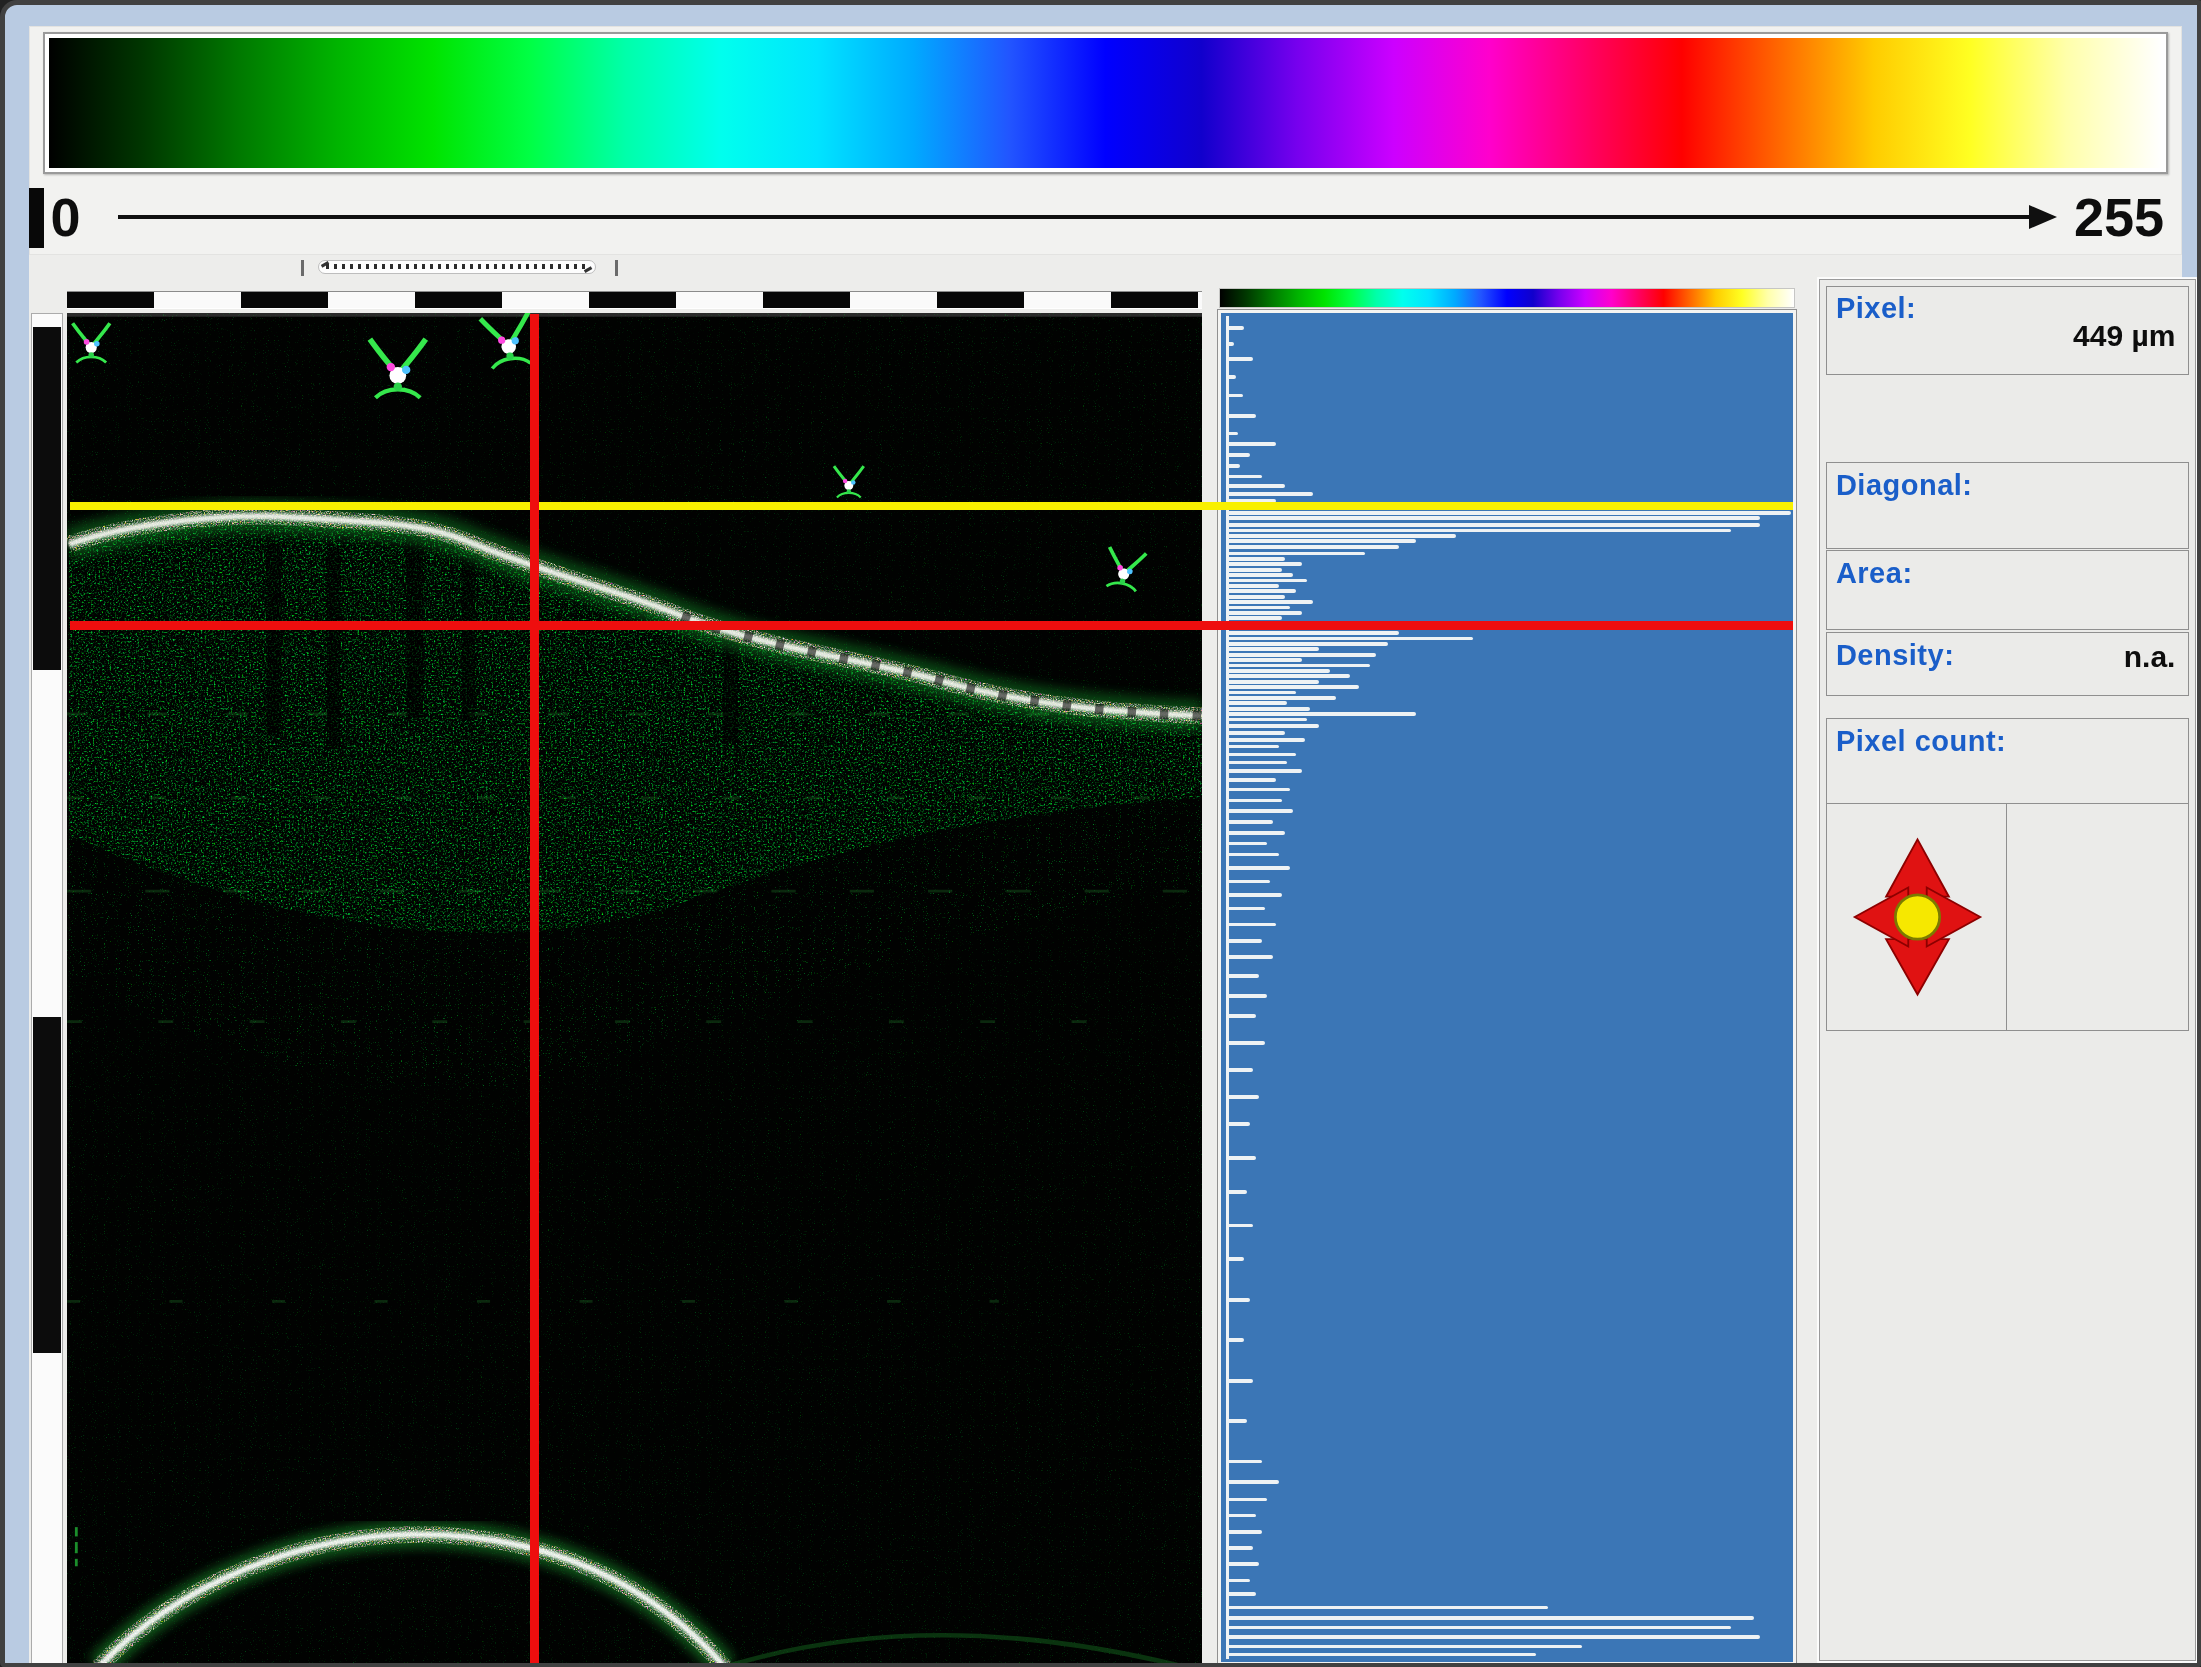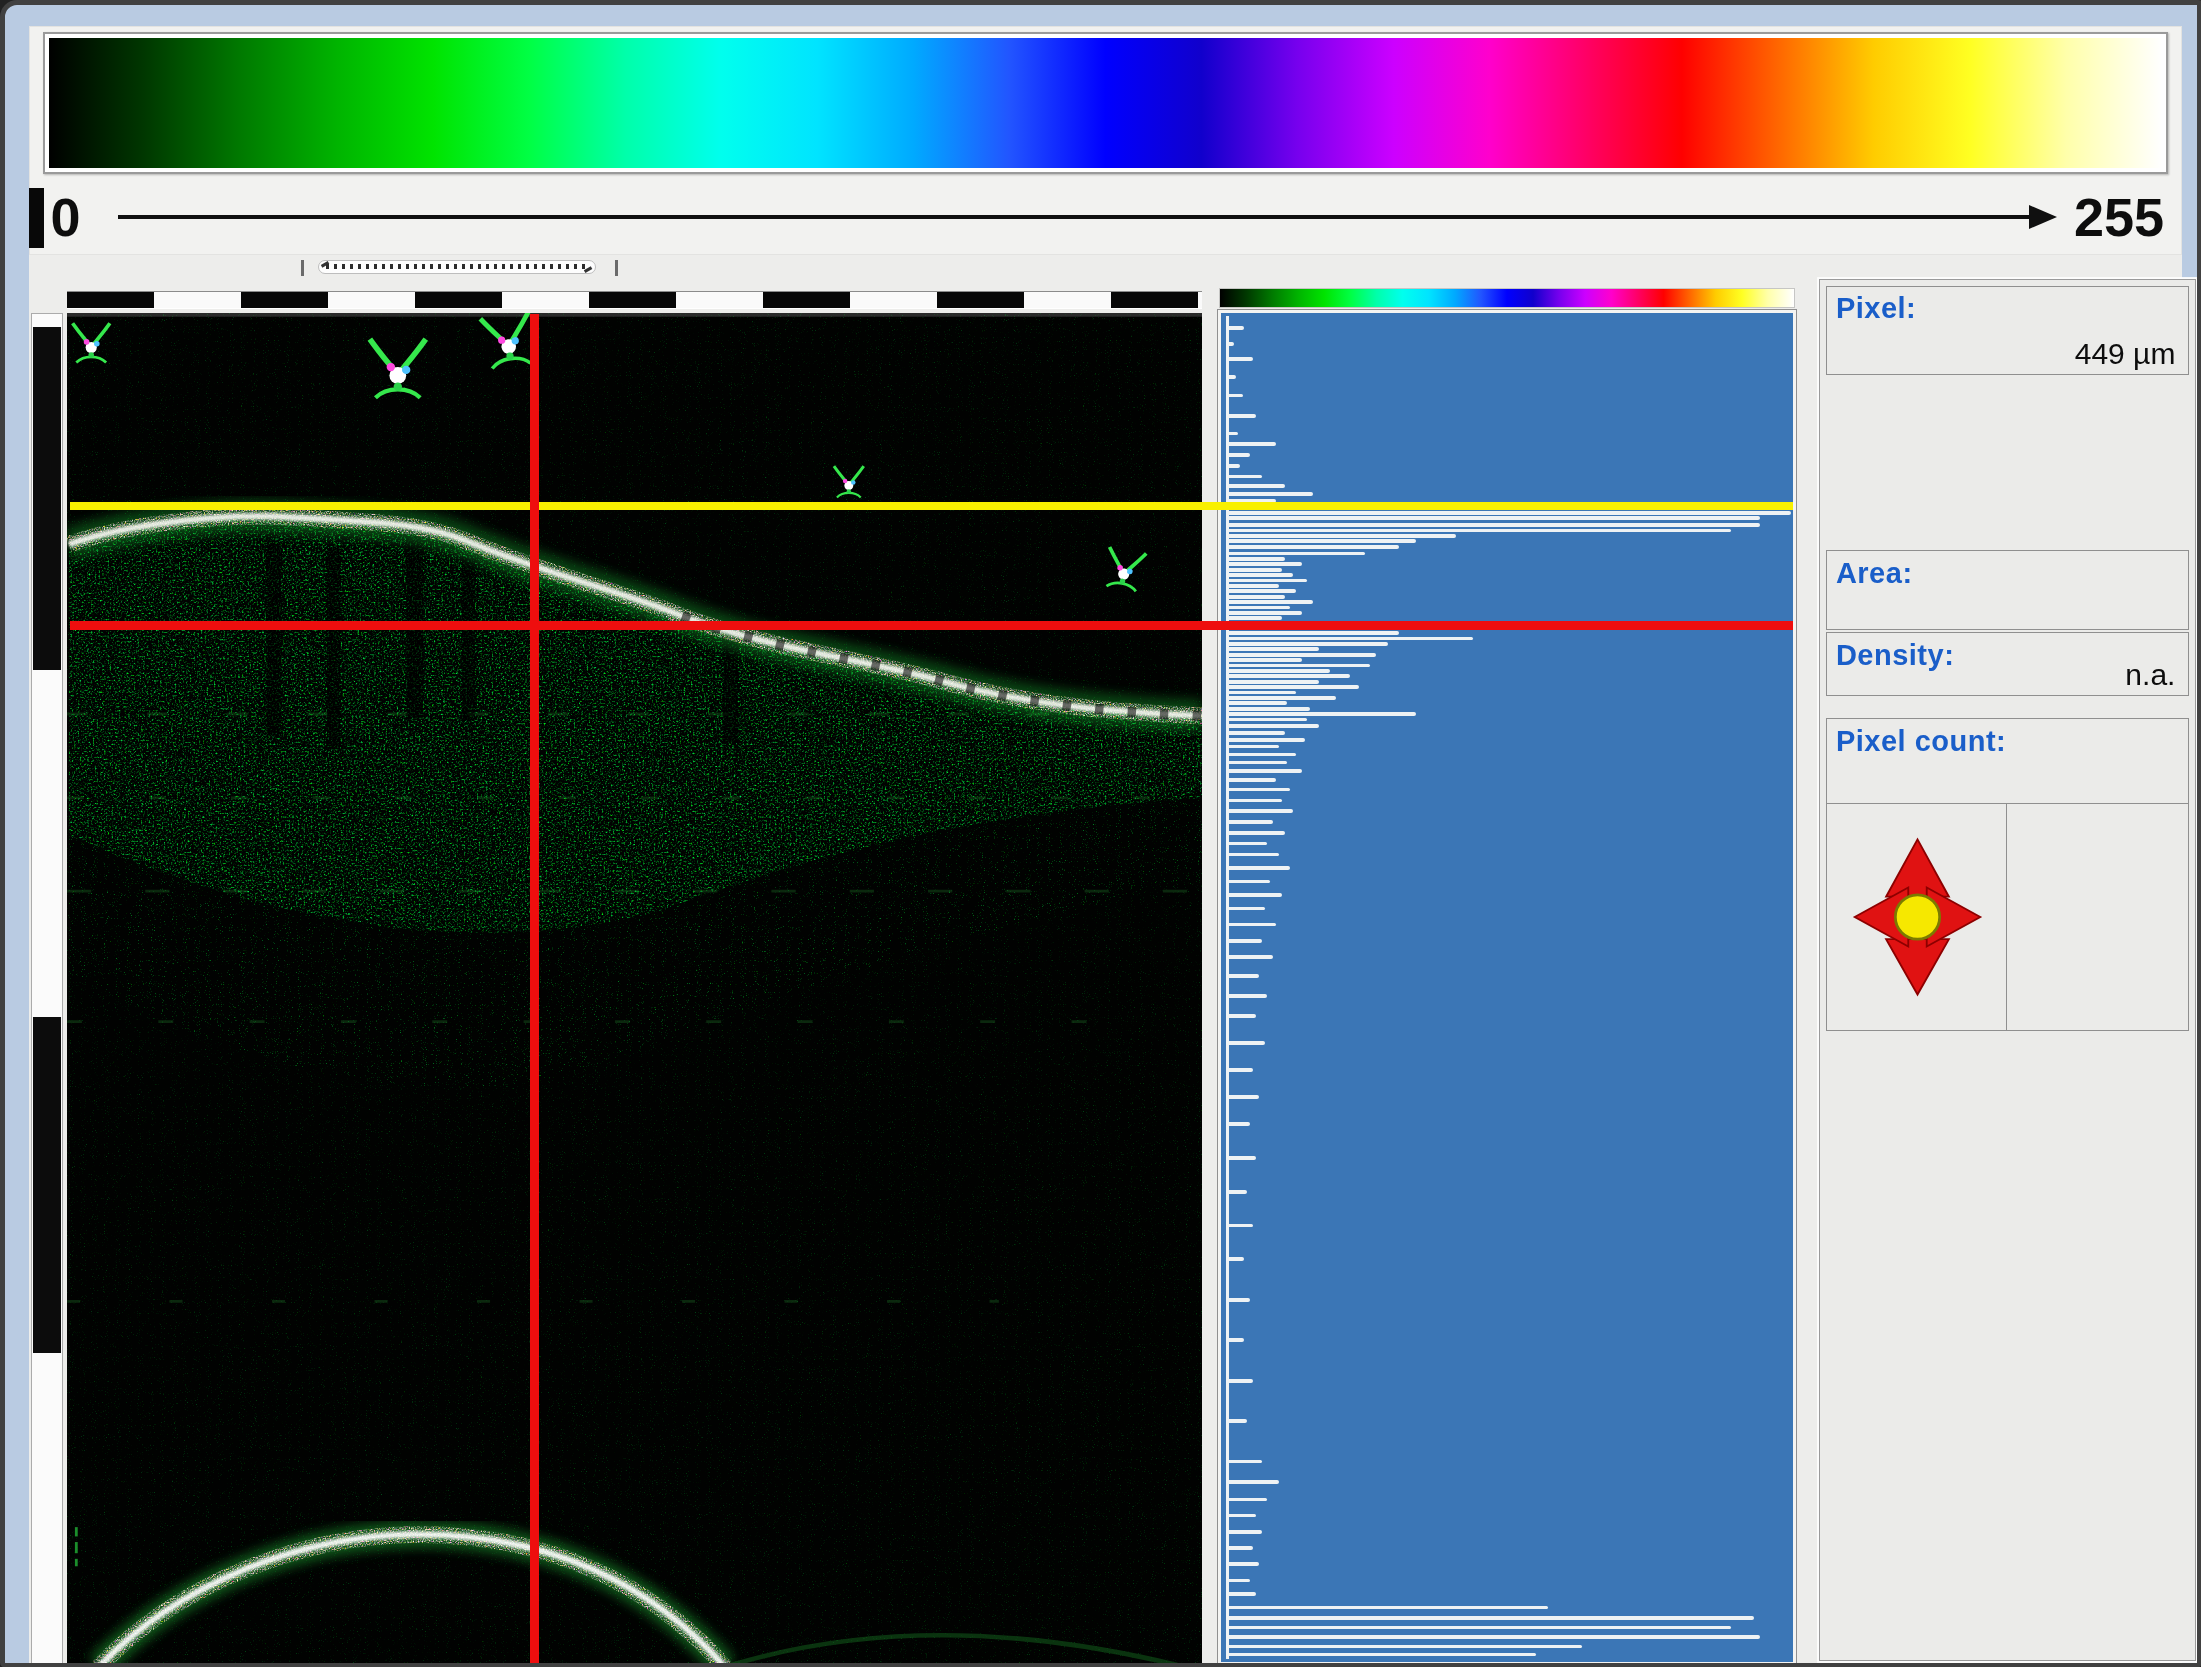--- a/index.html
+++ b/index.html
@@ -98,22 +98,22 @@
   }
   .cell{
     position:absolute; left:5.6px; right:5.6px;
     border:0.9px solid #8f8f8f; background:#ebebe9;
   }
   .cell .lbl{
     position:absolute; left:9.3px; top:5.6px;
     font-size:29px; font-weight:bold; color:#1a5ec9; letter-spacing:0.5px;
   }
   .cell .val{
-    position:absolute; right:13px; bottom:3px;
-    font-size:30px; font-weight:normal; color:#0d0d0d;
+    position:absolute; right:13px; bottom:21px;
+    font-size:30px; font-weight:bold; color:#0d0d0d;
   }
   .c1{top:5.6px;   height:89px;}
   .c2{top:97px; height:83px;}
   .c3{top:182px; height:87px;}
   .c4{top:270px; height:80px;}
   .c5{top:352px; height:64px;}
   .c6{top:438px; height:96px;}
   .navcell{top:523px; height:228px;}
   .navcell.left{left:5.6px;  width:183px; right:auto;}
   .navcell.right{left:186px; right:5.6px;}
@@ -362,20 +362,24 @@
 
   <div class="ov" id="yellow-line" style="left: 65px; top: 497px; width: 1723px; height: 7.5px; background: rgb(248, 240, 0);"></div>
   <div class="ov" id="red-hline" style="left: 65px; top: 616px; width: 1723px; height: 9.3px; background: rgb(238, 14, 14);"></div>
   <div class="ov" id="red-vline" style="left: 525px; top: 309px; width: 9.3px; height: 1353px; background: rgb(238, 14, 14);"></div>
 
   <div class="sidebar">
     <div class="cell c1">
       <span class="lbl">Pixel:</span>
       <span class="val">449 µm</span>
     </div>
+    <div class="cell c3">
+      <span class="lbl">Diagonal:</span>
+      <span class="val"></span>
+    </div>
     <div class="cell c4">
       <span class="lbl">Area:</span>
       <span class="val"></span>
     </div>
     <div class="cell c5">
       <span class="lbl">Density:</span>
       <span class="val">n.a.</span>
     </div>
     <div class="cell c6">
       <span class="lbl">Pixel count:</span>

